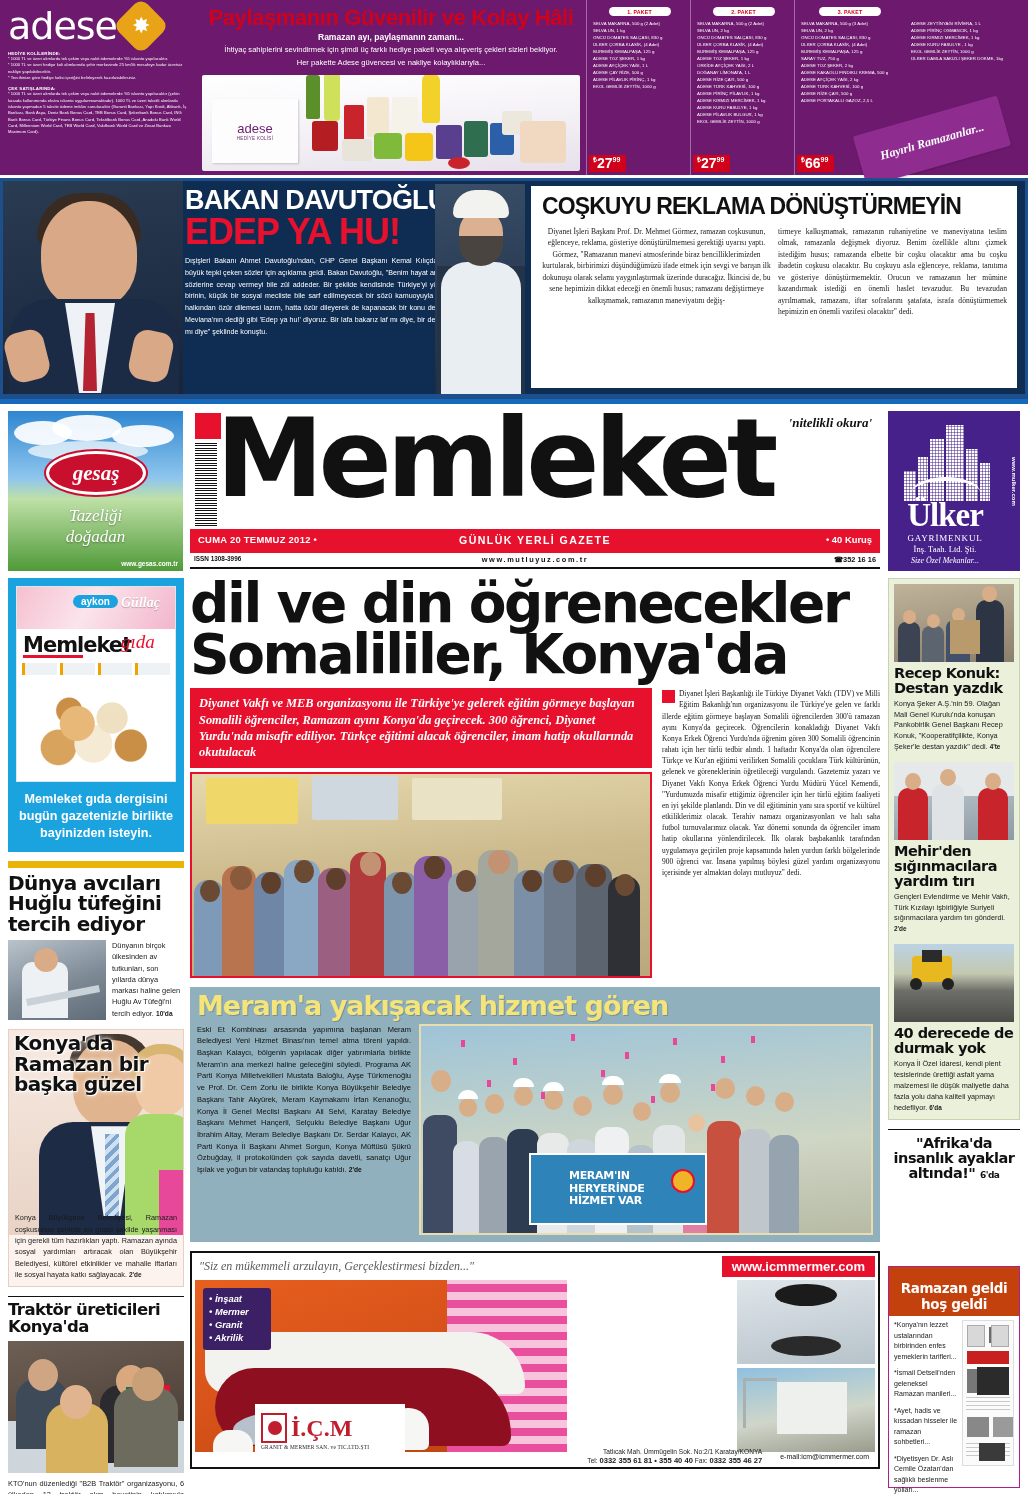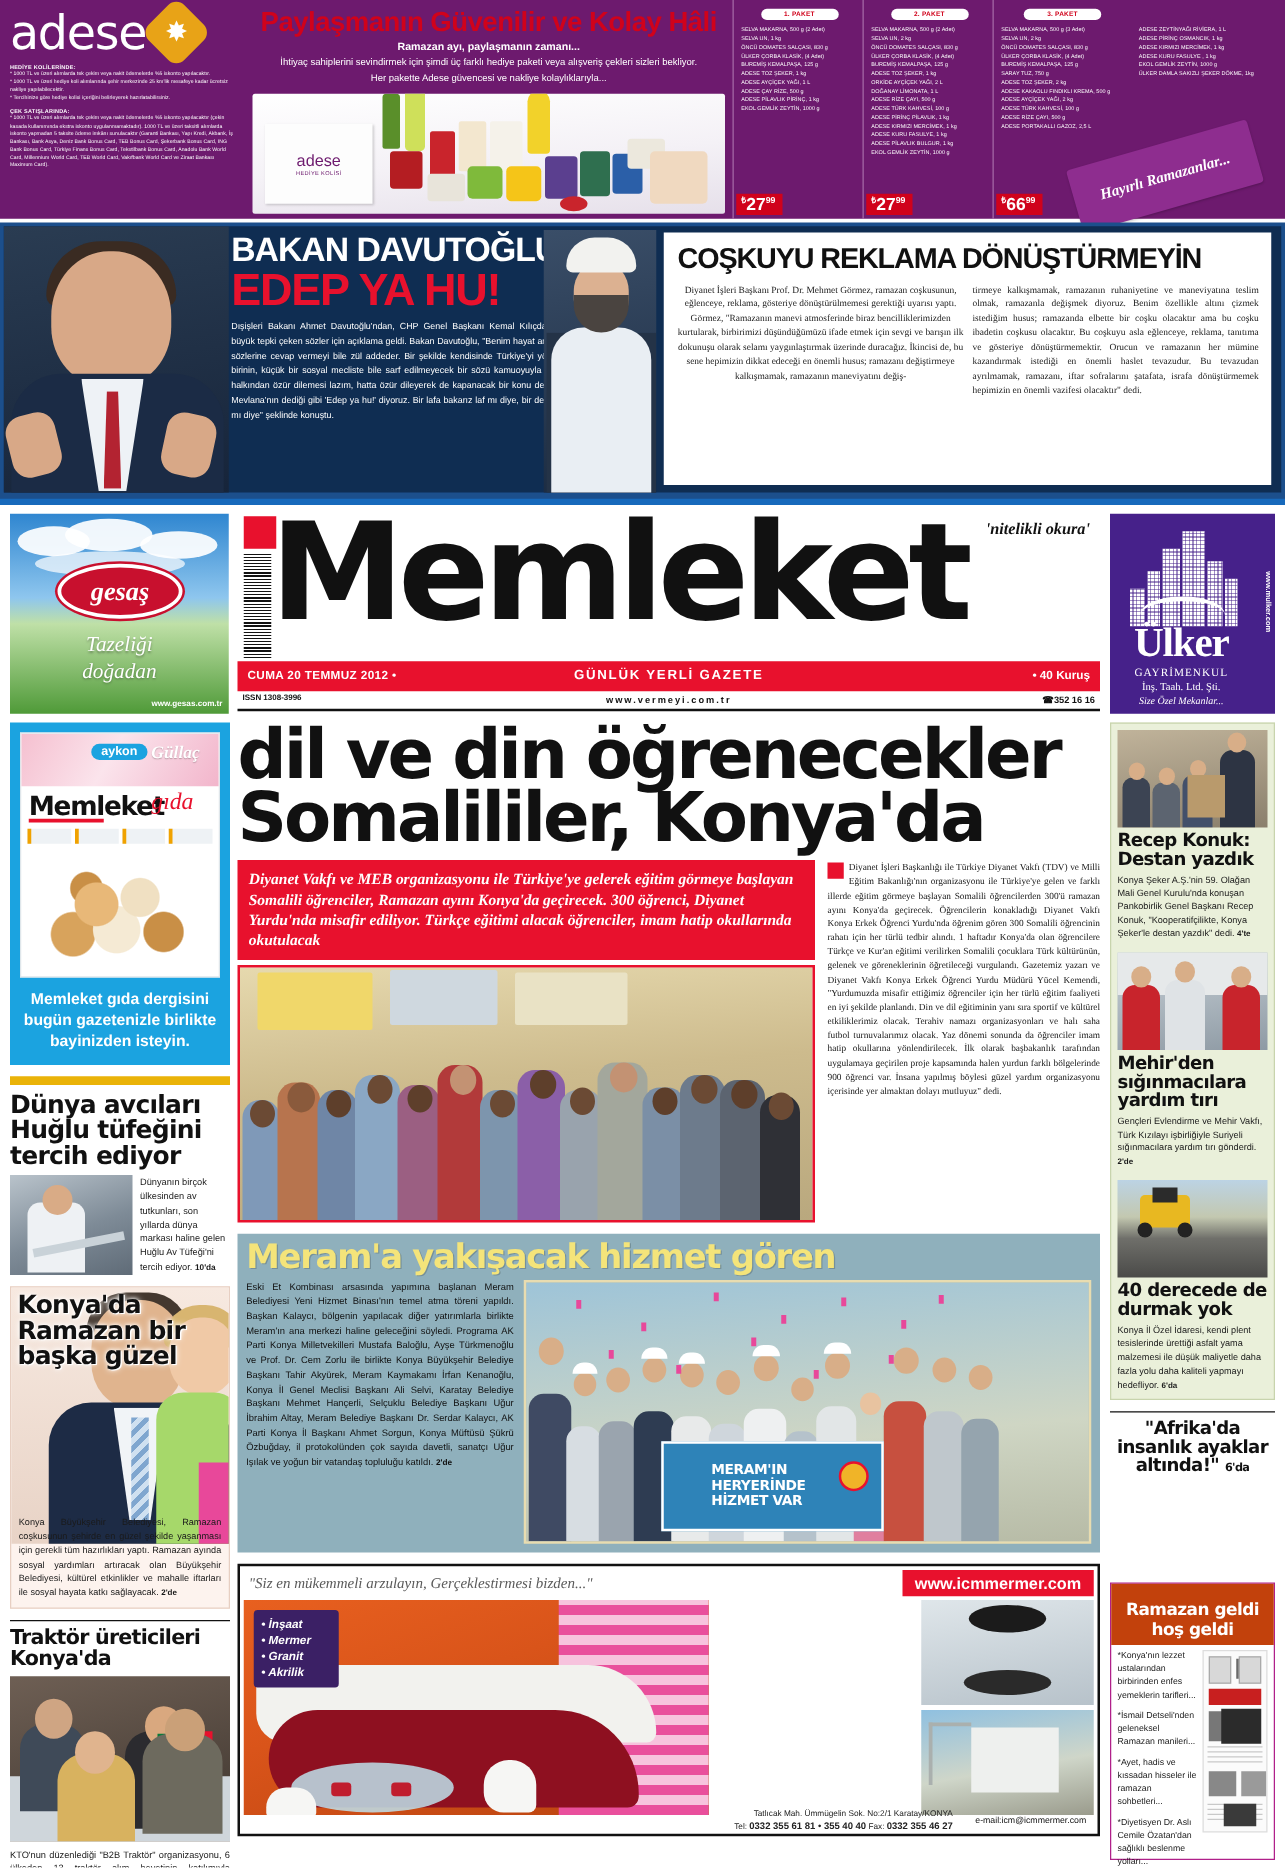--- a/index.html
+++ b/index.html
@@ -587,21 +587,21 @@
         <div class="mast-title">Memleket</div>
         <div class="mast-tag">'nitelikli okura'</div>
       </div>
       <div class="mast-bar">
         <span class="l">CUMA 20 TEMMUZ 2012 •</span>
         <span class="c">GÜNLÜK YERLİ GAZETE</span>
         <span class="r">• 40 Kuruş</span>
       </div>
       <div class="mast-bar2">
         <span class="l">ISSN 1308-3996</span>
-        <span class="c">www.vermeyi.com.tr</span>
+        <span class="c">www.mutluyuz.com.tr</span>
         <span class="r">☎<span>352 16 16</span></span>
       </div>
     </div>
 
     <div class="ulker">
       <div class="ulker-sky">
         <span class="tower" style="left:2px;width:12px;height:30px"></span>
         <span class="tower" style="left:16px;width:10px;height:44px"></span>
         <span class="tower" style="left:28px;width:14px;height:62px"></span>
         <span class="tower" style="left:44px;width:18px;height:76px"></span>
@@ -818,20 +818,25 @@
           <span class="icm-cup" style="left:70px;top:146px"></span>
           <span class="icm-cup" style="left:118px;top:146px"></span>
           <div class="icm-chair1"></div>
             <div class="icm-chair2"></div>
           <div class="icm-tags">
             <div>• İnşaat</div>
             <div>• Mermer</div>
             <div>• Granit</div>
             <div>• Akrilik</div>
           </div>
+          <div class="icm-logo">
+            <span class="icm-mark"></span>
+            <span class="icm-name">İ.Ç.M</span>
+            <span class="icm-sub">GRANIT &amp; MERMER SAN. ve TIC.LTD.ŞTI</span>
+          </div>
         </div>
         <div class="icm-r1">
           <span class="icm-r1c"></span>
             <span class="icm-r1f"></span>
         </div>
         <div class="icm-r2">
           <span class="icm-crane"></span>
             <span class="icm-bld"></span>
         </div>
         <div class="icm-foot">

